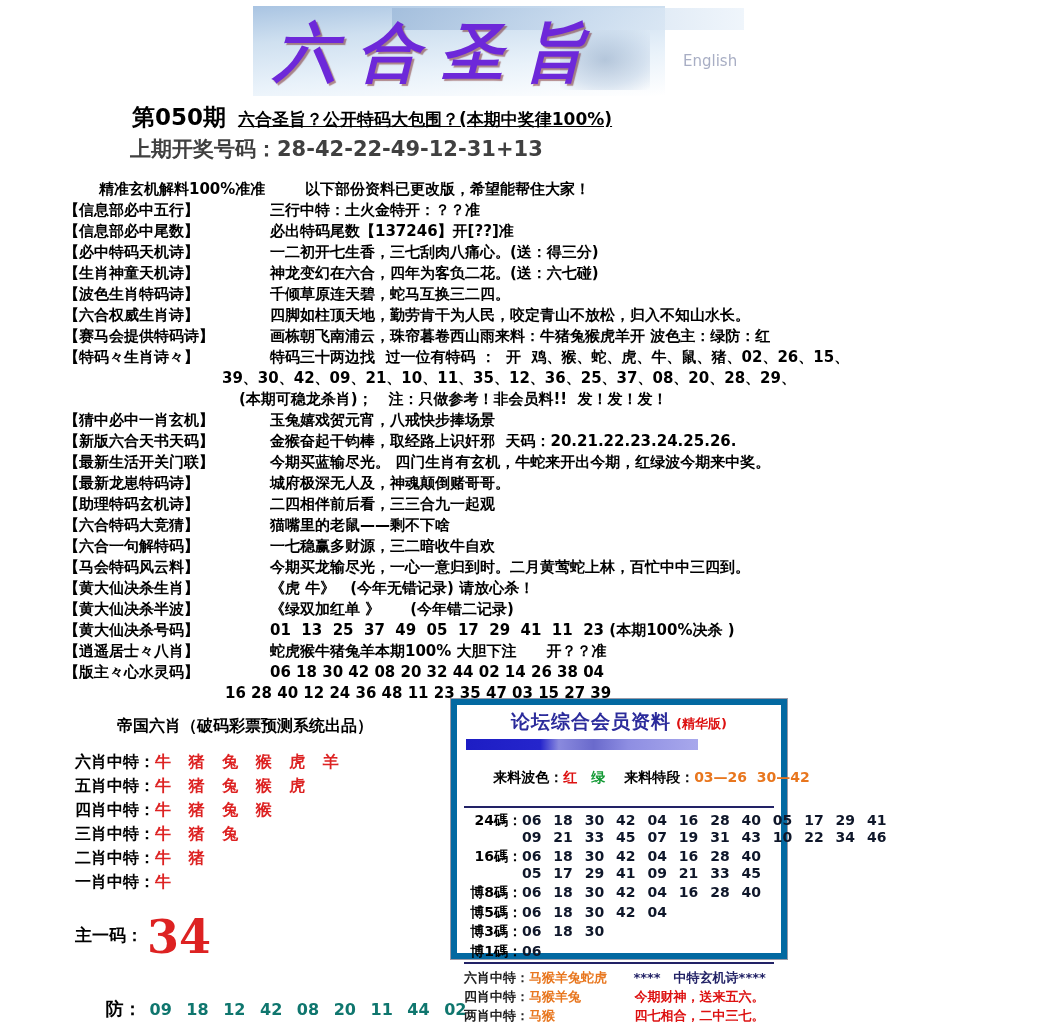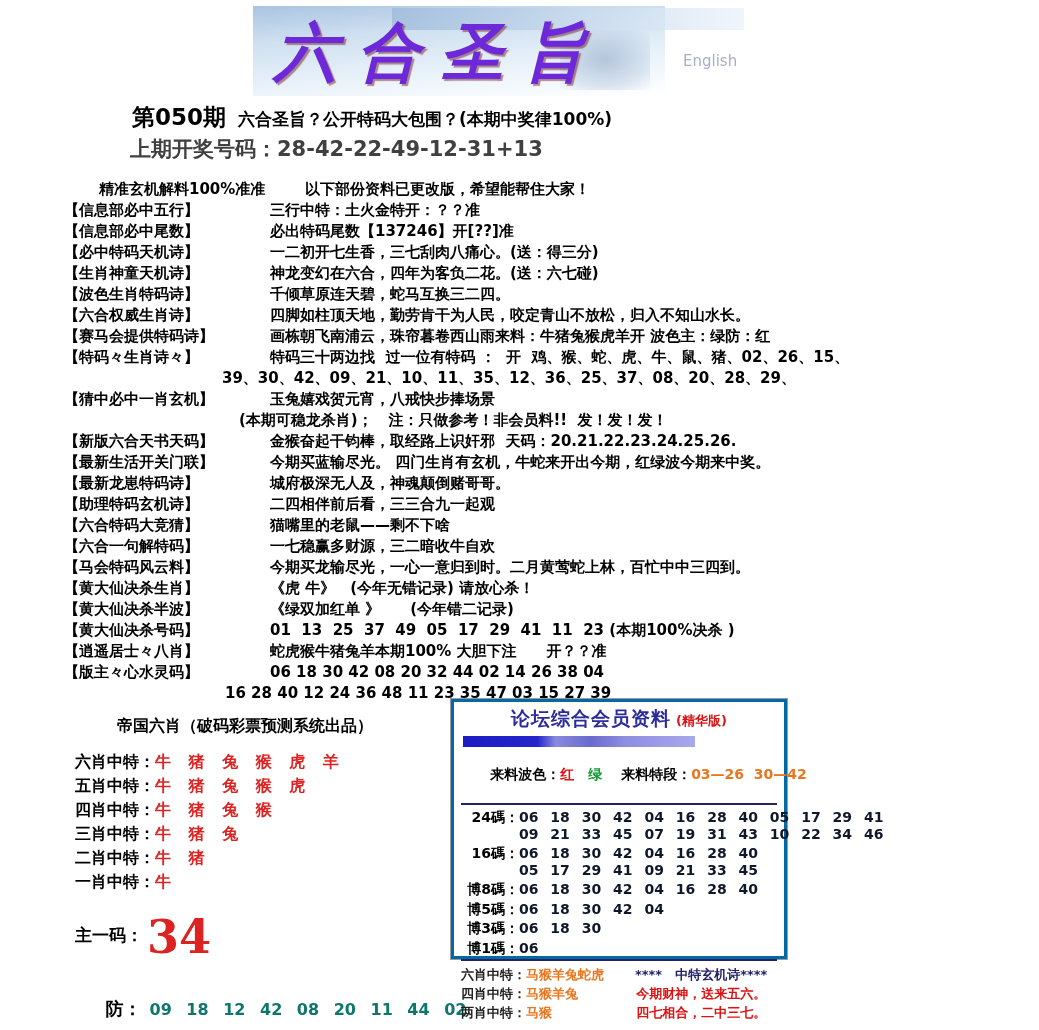--- a/index.html
+++ b/index.html
@@ -14,21 +14,21 @@
   .banner-blob{position:absolute;left:560px;top:30px;width:90px;height:60px;opacity:.5;
     background:radial-gradient(ellipse at center,#7e99bb 0%,#b9cce2 60%,transparent 100%);}
   .banner-title{position:absolute;left:274px;top:10px;width:392px;height:84px;line-height:84px;
     font-family:Liberation Sans, sans-serif;font-weight:bold;font-style:italic;font-size:63px;
     letter-spacing:20px;color:#6d28d9;text-shadow:2px 2px 1px rgba(100,0,0,.45);white-space:nowrap;}
   .watermark{position:absolute;left:683px;top:52px;font-size:15px;color:#a8aec4;}
 
   
   .issue-line{position:absolute;left:132px;top:102px;white-space:nowrap;}
   .issue-number{font-size:23px;font-weight:bold;}
-  .issue-subtitle{font-size:17px;font-weight:bold;margin-left:12px;}
+  .issue-subtitle{font-size:17px;font-weight:bold;margin-left:12px;text-decoration:underline;}
   .last-draw{position:absolute;left:130px;top:135px;font-size:21px;font-weight:bold;color:#404040;white-space:nowrap;}
 
   
   .list{position:absolute;left:64px;top:179px;width:930px;}
   .row{display:flex;line-height:21px;font-size:15px;font-weight:bold;white-space:pre;}
   .lbl{flex:0 0 206px;white-space:pre;}
   .cnt{white-space:pre;}
   .ind1 .cnt{margin-left:-48px;}
   .ind2 .cnt{margin-left:-31px;}
   .ind3 .cnt{margin-left:-45px;}
@@ -41,21 +41,21 @@
   .empire-row .val{color:#dd2222;letter-spacing:6px;}
   .maincode-row{margin-top:16px;white-space:nowrap;}
   .maincode-label{font-size:17px;font-weight:bold;vertical-align:12px;}
   .maincode-value{font-family:"DejaVu Serif",serif;font-size:46px;font-weight:bold;color:#dd2222;margin-left:4px;margin-top:43px;}
   .guard-row{margin-top:14px;white-space:pre;}
   .guard-label{font-size:18px;font-weight:bold;}
   .guard-numbers{font-size:16px;font-weight:bold;color:#0f766e;word-spacing:9px;margin-left:8px;}
 
   
   .panel{position:absolute;left:451px;top:699px;width:336px;height:260px;box-sizing:border-box;
-    background:#fff;border:3px solid #0369a1;box-shadow:0 0 0 1px #9a9aa8;padding:3px 7px;}
+    background:#fff;border:6px solid #0369a1;box-shadow:0 0 0 1px #9a9aa8;padding:3px 7px;}
   .panel-title-line{text-align:center;white-space:nowrap;margin-top:1px;}
   .panel-title{font-size:19px;font-weight:bold;color:#2b2b9b;letter-spacing:1px;}
   .panel-title-suffix{font-size:13px;font-weight:bold;color:#dd1111;}
   .grad-bar{margin:4px 0 3px 2px;width:232px;height:11px;
     background:linear-gradient(90deg,#1d1dc4 0%,#2525cc 32%,#8a8ade 40%,#6a6acc 55%,#8e8ee2 70%,#a8a8ec 100%);}
   .wave-line{font-size:14px;font-weight:bold;white-space:pre;text-align:center;}
   .wave-red{color:#dd1111;}
   .wave-green{color:#119933;}
   .range-values{color:#e8761e;}
   .panel-hr{border:none;border-top:2px solid #222266;margin:3px 0 4px 0;}
@@ -94,22 +94,22 @@
     </div>
     <div class="row"><span class="lbl">【信息部必中五行】</span><span class="cnt">三行中特：土火金特开：？？准</span></div>
     <div class="row"><span class="lbl">【信息部必中尾数】</span><span class="cnt">必出特码尾数【137246】开[??]准</span></div>
     <div class="row"><span class="lbl">【必中特码天机诗】</span><span class="cnt">一二初开七生香，三七刮肉八痛心。(送：得三分)</span></div>
     <div class="row"><span class="lbl">【生肖神童天机诗】</span><span class="cnt">神龙变幻在六合，四年为客负二花。(送：六七碰)</span></div>
     <div class="row"><span class="lbl">【波色生肖特码诗】</span><span class="cnt">千倾草原连天碧，蛇马互换三二四。</span></div>
     <div class="row"><span class="lbl">【六合权威生肖诗】</span><span class="cnt">四脚如柱顶天地，勤劳肯干为人民，咬定青山不放松，归入不知山水长。</span></div>
     <div class="row"><span class="lbl">【赛马会提供特码诗】</span><span class="cnt">画栋朝飞南浦云，珠帘暮卷西山雨来料：牛猪兔猴虎羊开 波色主：绿防：红</span></div>
     <div class="row"><span class="lbl">【特码々生肖诗々】</span><span class="cnt">特码三十两边找  过一位有特码 ：  开  鸡、猴、蛇、虎、牛、鼠、猪、02、26、15、</span></div>
     <div class="row ind1"><span class="lbl"></span><span class="cnt">39、30、42、09、21、10、11、35、12、36、25、37、08、20、28、29、</span></div>
+    <div class="row ind2"><span class="lbl"></span><span class="cnt">(本期可稳龙杀肖)；   注：只做参考！非会员料!!  发！发！发！</span></div>
     <div class="row"><span class="lbl">【猜中必中一肖玄机】</span><span class="cnt">玉兔嬉戏贺元宵，八戒快步捧场景</span></div>
-    <div class="row ind2"><span class="lbl"></span><span class="cnt">(本期可稳龙杀肖)；   注：只做参考！非会员料!!  发！发！发！</span></div>
     <div class="row"><span class="lbl">【新版六合天书天码】</span><span class="cnt">金猴奋起干钧棒，取经路上识奸邪  天码：20.21.22.23.24.25.26.</span></div>
     <div class="row"><span class="lbl">【最新生活开关门联】</span><span class="cnt">今期买蓝输尽光。 四门生肖有玄机，牛蛇来开出今期，红绿波今期来中奖。</span></div>
     <div class="row"><span class="lbl">【最新龙崽特码诗】</span><span class="cnt">城府极深无人及，神魂颠倒赌哥哥。</span></div>
     <div class="row"><span class="lbl">【助理特码玄机诗】</span><span class="cnt">二四相伴前后看，三三合九一起观</span></div>
     <div class="row"><span class="lbl">【六合特码大竞猜】</span><span class="cnt">猫嘴里的老鼠——剩不下啥</span></div>
     <div class="row"><span class="lbl">【六合一句解特码】</span><span class="cnt">一七稳赢多财源，三二暗收牛自欢</span></div>
     <div class="row"><span class="lbl">【马会特码风云料】</span><span class="cnt">今期买龙输尽光，一心一意归到时。二月黄莺蛇上林，百忙中中三四到。</span></div>
     <div class="row"><span class="lbl">【黄大仙决杀生肖】</span><span class="cnt">《虎 牛》　(今年无错记录) 请放心杀！</span></div>
     <div class="row"><span class="lbl">【黄大仙决杀半波】</span><span class="cnt">《绿双加红单 》　　(今年错二记录)</span></div>
     <div class="row"><span class="lbl">【黄大仙决杀号码】</span><span class="cnt">01  13  25  37  49  05  17  29  41  11  23 (本期100%决杀 )</span></div>

